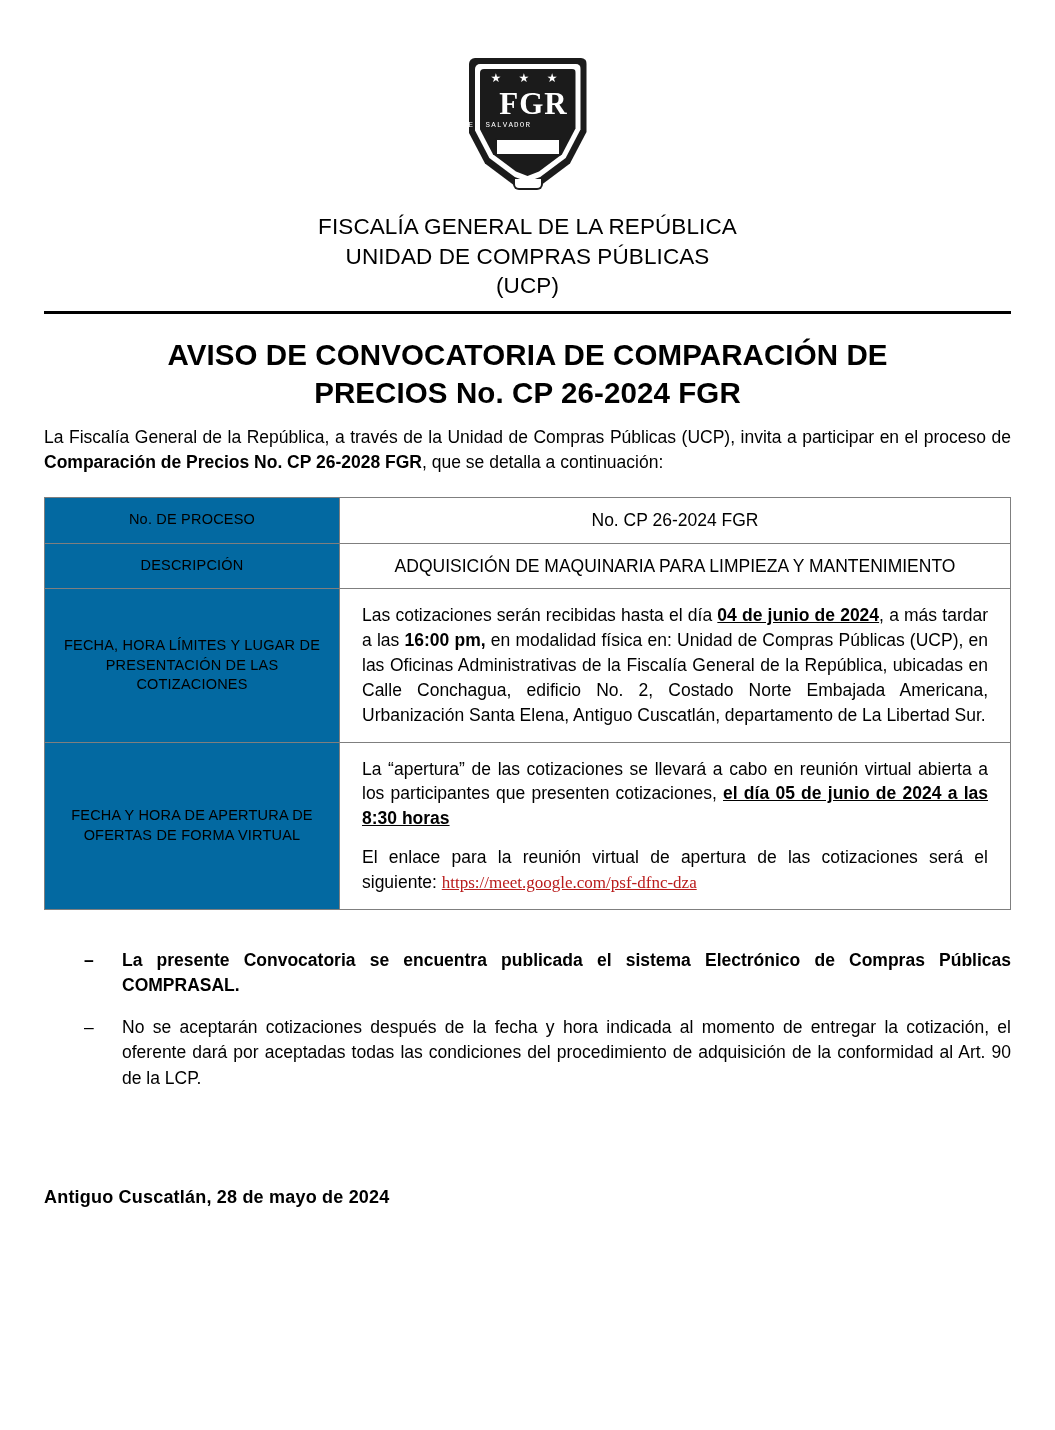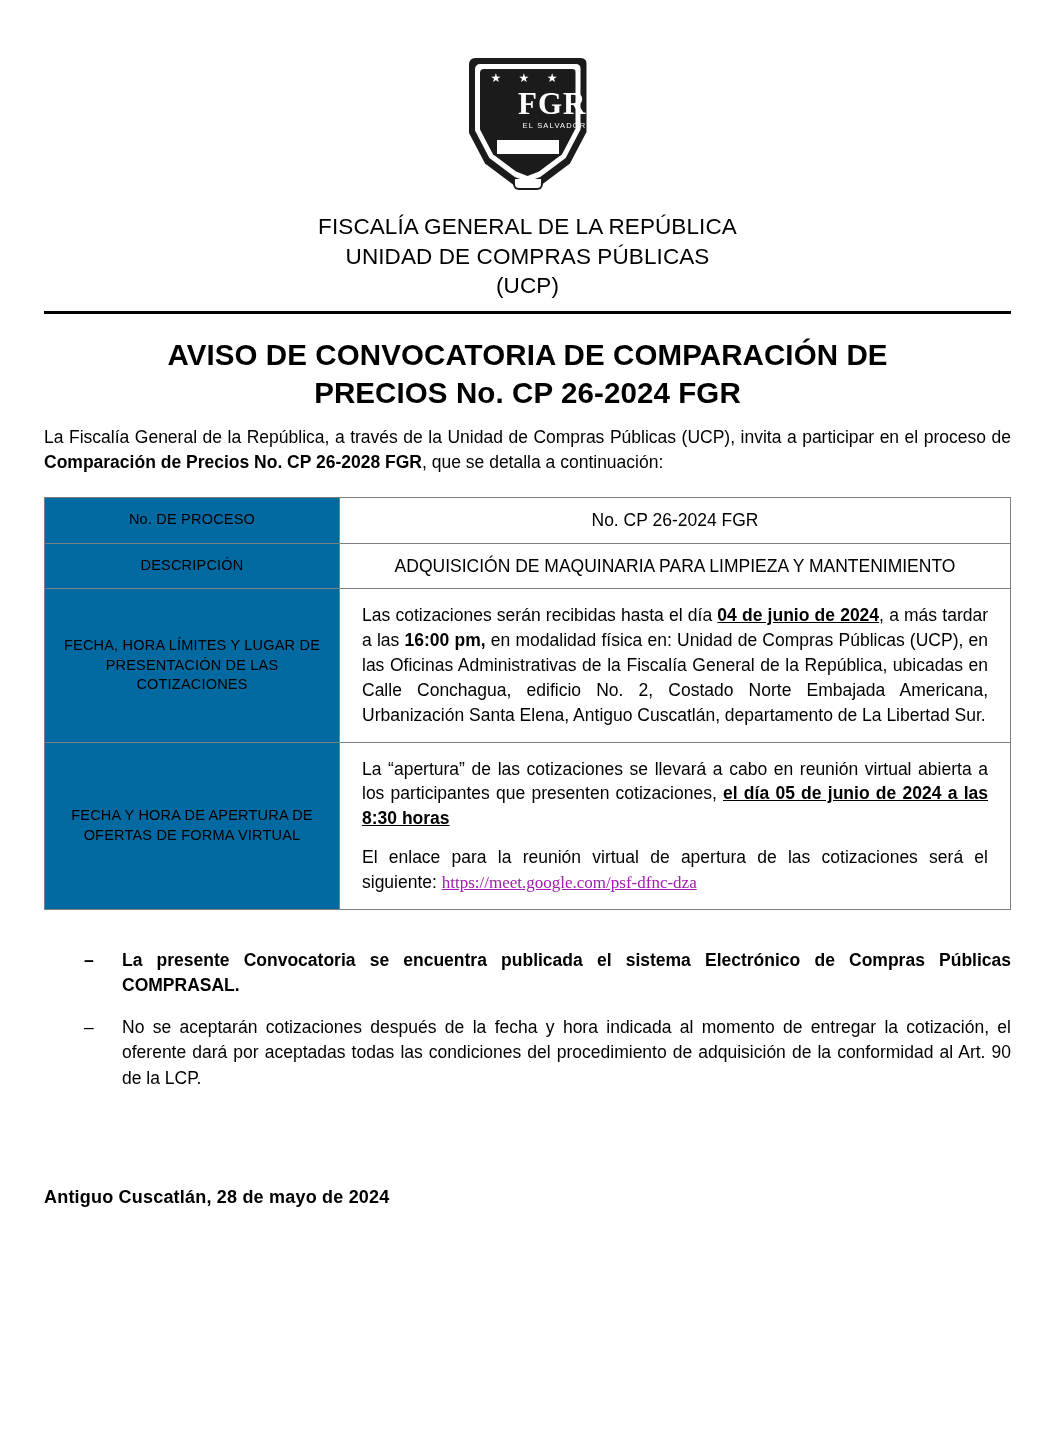--- a/index.html
+++ b/index.html
@@ -63,37 +63,38 @@
     text-align: center;
     color: #ffffff;
     font-size: 12px;
     letter-spacing: 7px;
     line-height: 1;
   }
   .fgr-text {
     position: absolute;
     top: 30px;
     left: 12px; right: 0;
-    text-align: right;
+    text-align: center;
     color: #ffffff;
     font-size: 31px;
     font-weight: bold;
     letter-spacing: 1px;
     line-height: 1;
     font-family: "Liberation Serif", serif;
   }
   .logo-sub {
     position: absolute;
     top: 64px;
-    left: 12px; right: 0;
-    text-align: right;
+    left: 0; right: 0;
+    text-align: left;
     color: #ffffff;
     font-size: 7.5px;
     letter-spacing: 1.2px;
     line-height: 1;
+    font-family: Liberation Mono, monospace;
   }
   .logo-year {
     position: absolute;
     top: 88px;
     left: 0; right: 0;
     text-align: center;
     color: #ffffff;
     font-size: 6.5px;
     letter-spacing: 0.5px;
     line-height: 1;
@@ -176,21 +177,21 @@
   td.value.center {
     text-align: center;
   }
   td.value.just {
     text-align: justify;
     padding: 14px 22px;
   }
   .u { text-decoration: underline; }
   .b { font-weight: bold; }
   .link {
-    color: #a21caf;
+    color: #b91c1c;
     text-decoration: underline;
     font-family: "Liberation Serif", serif;
     font-size: 17px;
   }
   .gap { height: 14px; }
 
   
   ul.notes {
     list-style: none;
     margin: 22px 0 0 0;

